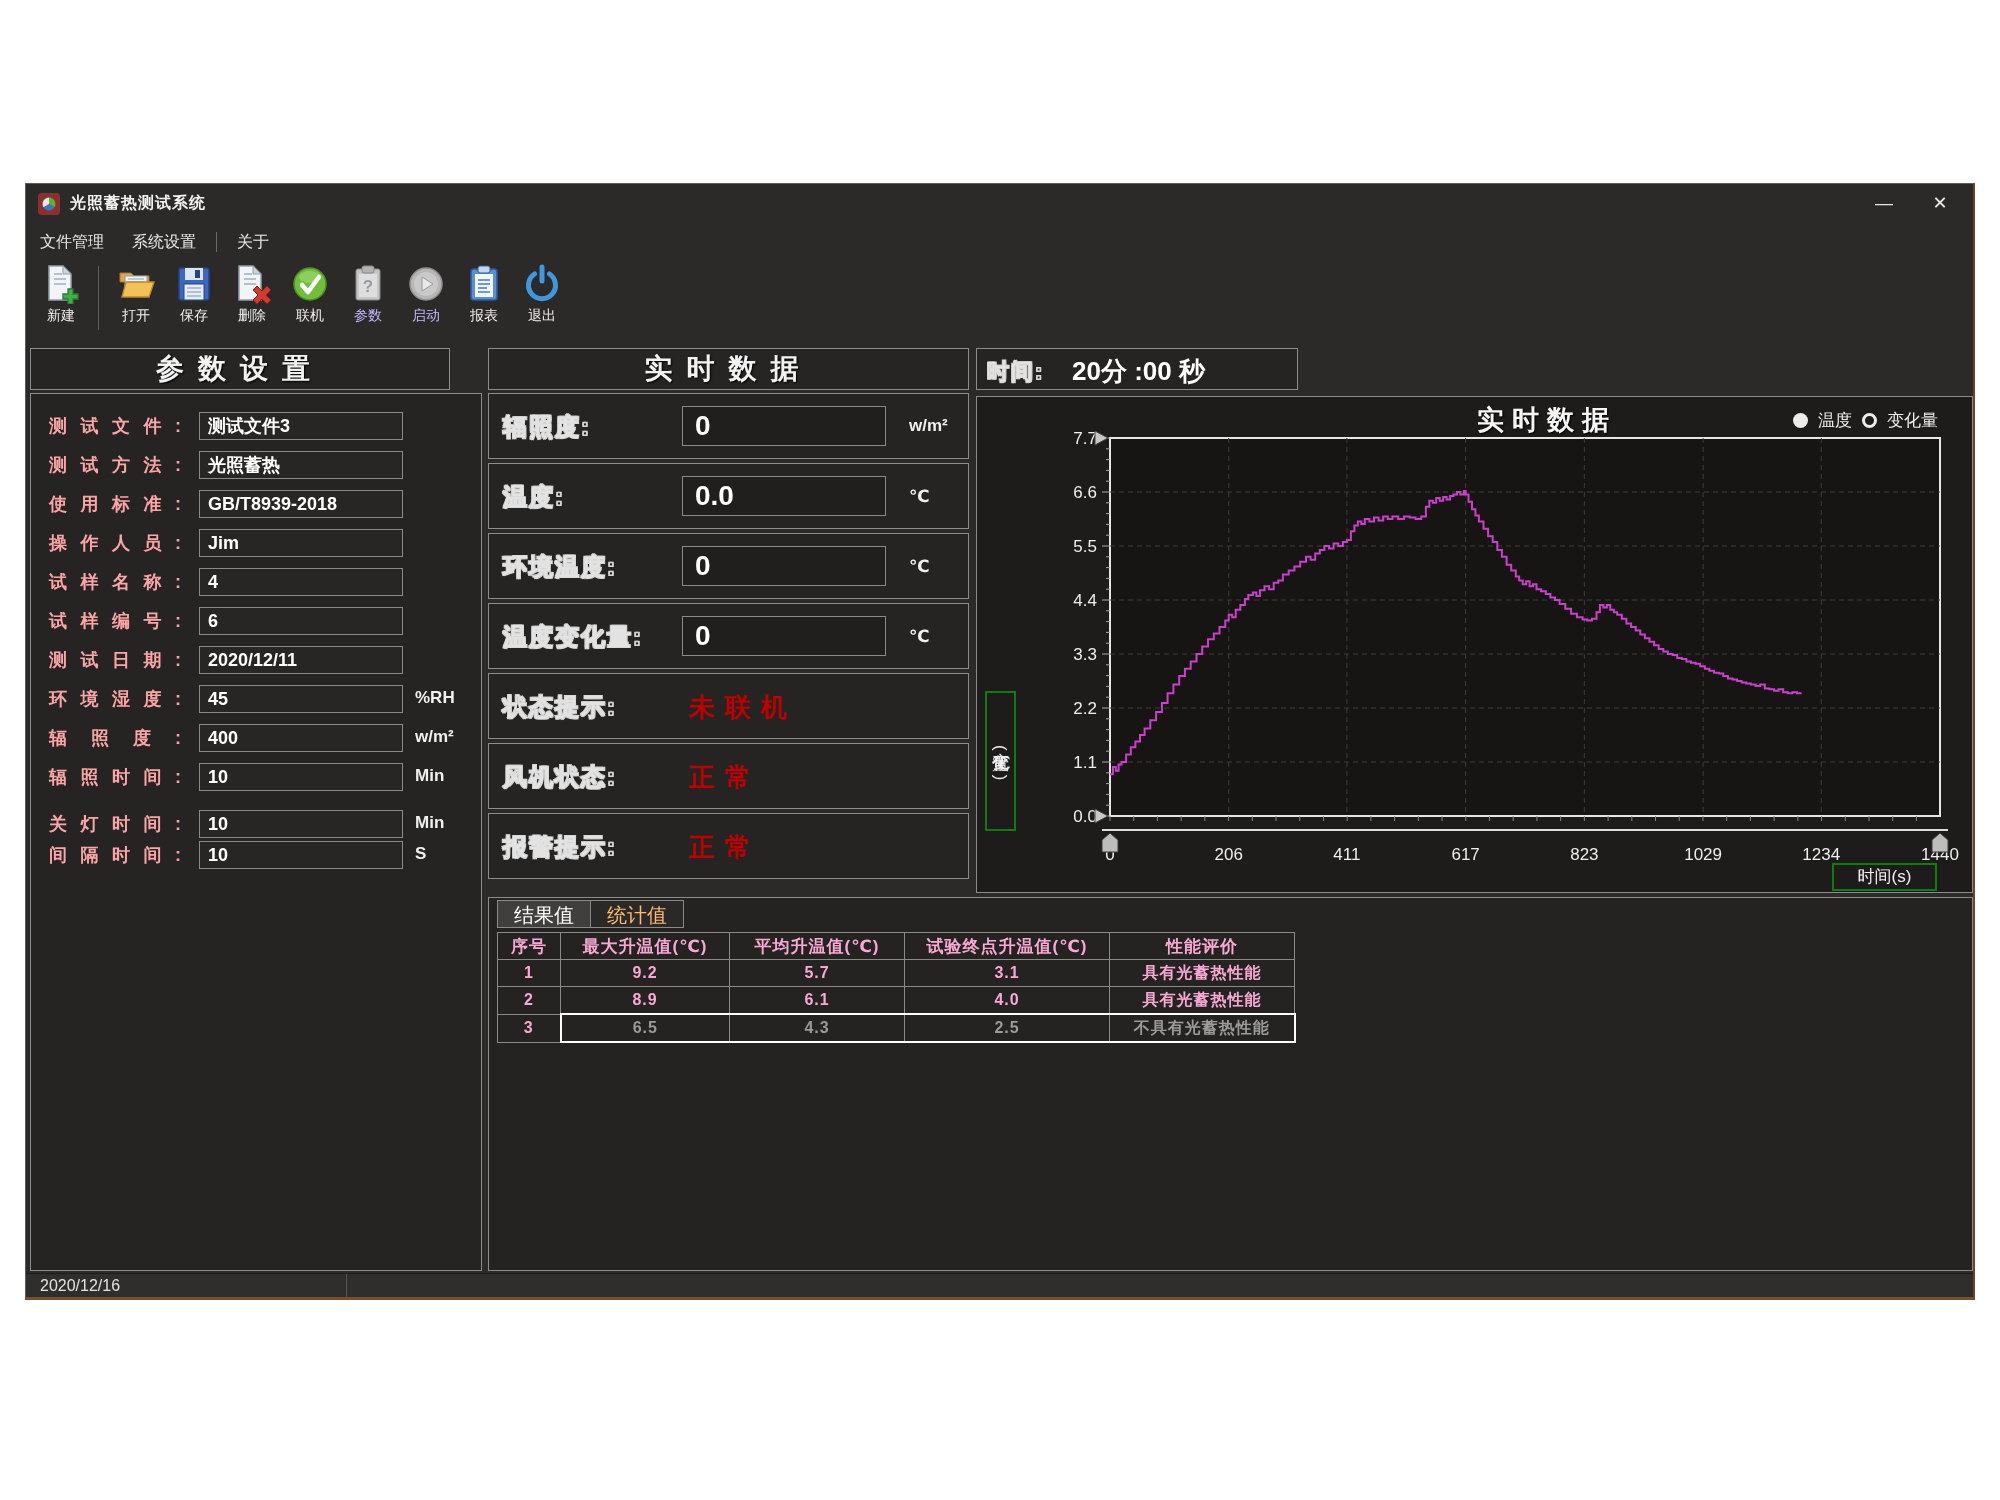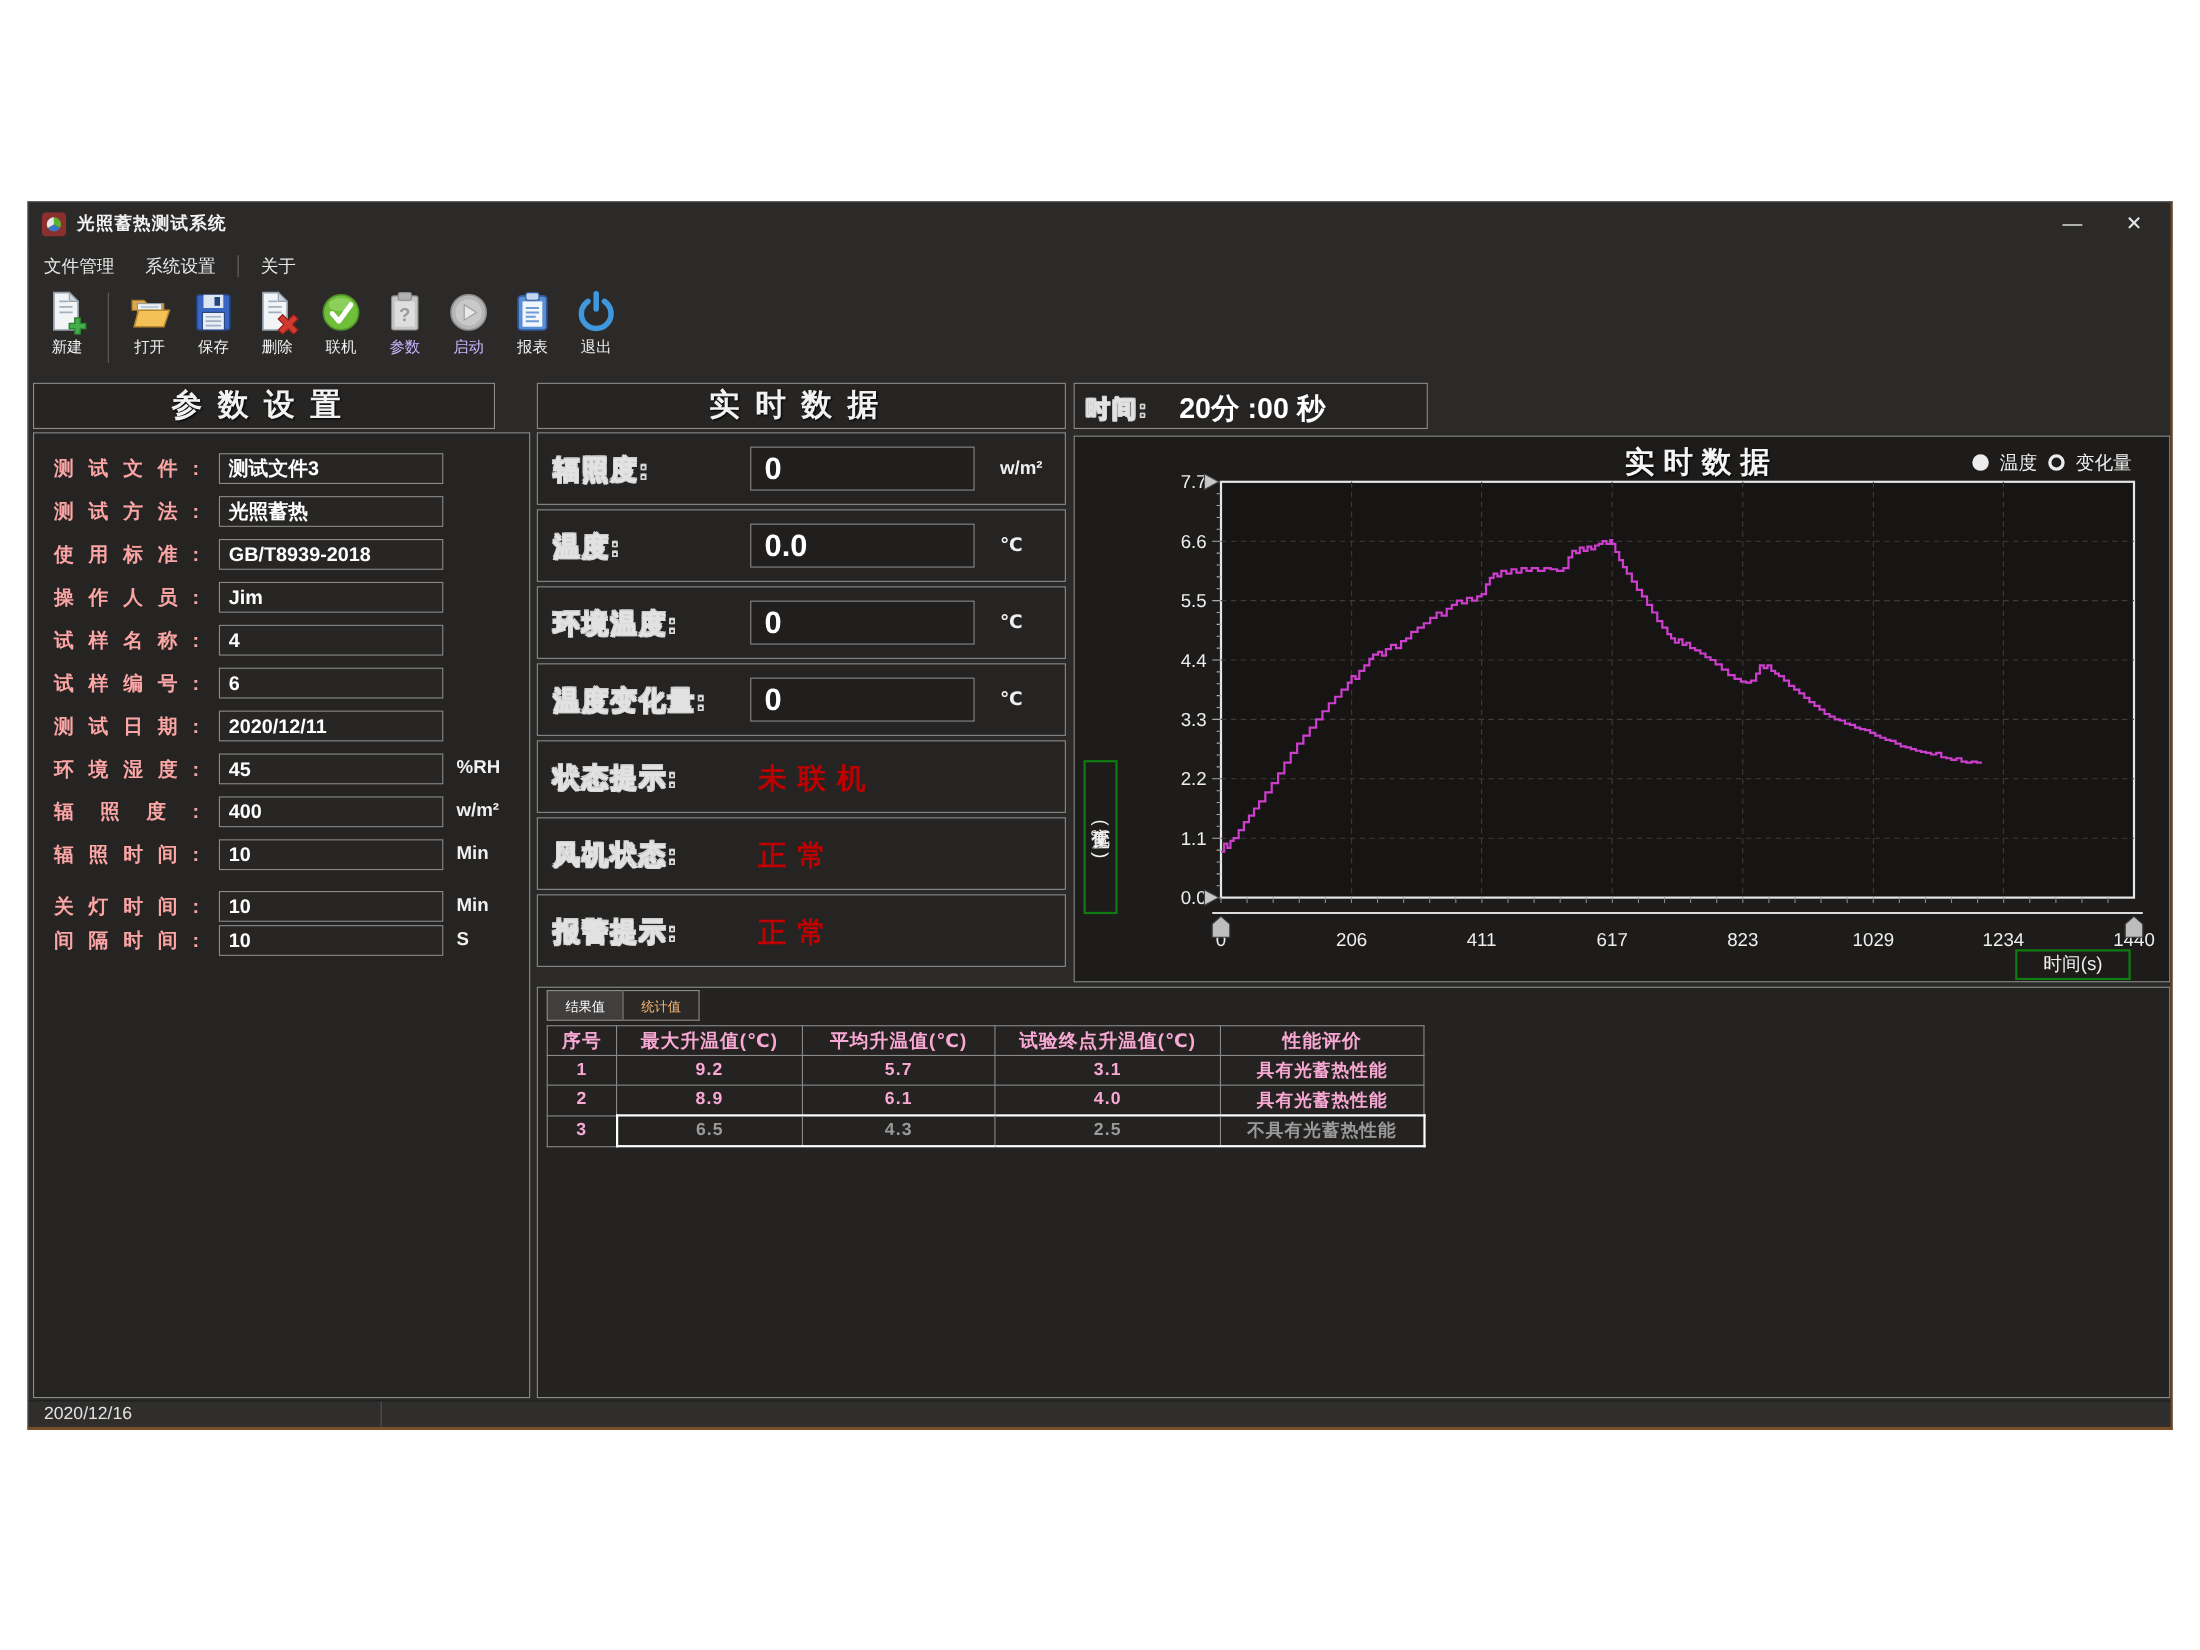--- a/index.html
+++ b/index.html
@@ -61,21 +61,21 @@
   .dot-ring{width:9px;height:9px;border-radius:50%;border:3px solid #ececec;display:inline-block;}
   .ylabelbox{position:absolute;left:8px;top:294px;width:31px;height:140px;border:2px solid #0e7c10;box-sizing:border-box;
     display:flex;align-items:center;justify-content:center;}
   .ylabelbox span{writing-mode:vertical-lr;font-size:17px;color:#f0f0f0;letter-spacing:2px;}
   .xlabelbox{position:absolute;left:855px;top:466px;width:105px;height:28px;border:2px solid #0e7c10;box-sizing:border-box;
     text-align:center;line-height:24px;font-size:17px;color:#f0f0f0;}
   
   .resultsbox{position:absolute;left:462px;top:713px;width:1485px;height:374px;background:#242322;
     border:1px solid #8c8c8c;box-sizing:border-box;}
   .tabs{position:absolute;left:8px;top:2px;display:flex;}
-  .tab{height:28px;line-height:28px;padding:0 16px;font-size:12px;border:1px solid #8a8a8a;box-sizing:border-box;}
+  .tab{height:28px;line-height:28px;padding:0 16px;font-size:20px;border:1px solid #8a8a8a;box-sizing:border-box;}
   .tab.active{background:#413f3e;color:#fff;}
   .tab.inactive{background:#2a2928;color:#fdba74;border-left:none;}
   table.results{position:absolute;left:8px;top:34px;border-collapse:collapse;}
   table.results th,table.results td{border:1px solid #8a8a8a;height:26px;text-align:center;
     font-size:16px;font-weight:bold;color:#f9a8d4;letter-spacing:1px;padding:0 4px;}
   table.results th{font-size:17px;}
   tr.selrow td.val{color:#9a9a9a;}
   tr.selrow td.sel-first{border-left:2px solid #fff;}
   tr.selrow td.sel-last{border-right:2px solid #fff;}
   tr.selrow td.val{border-top:2px solid #fff;border-bottom:2px solid #fff;}

